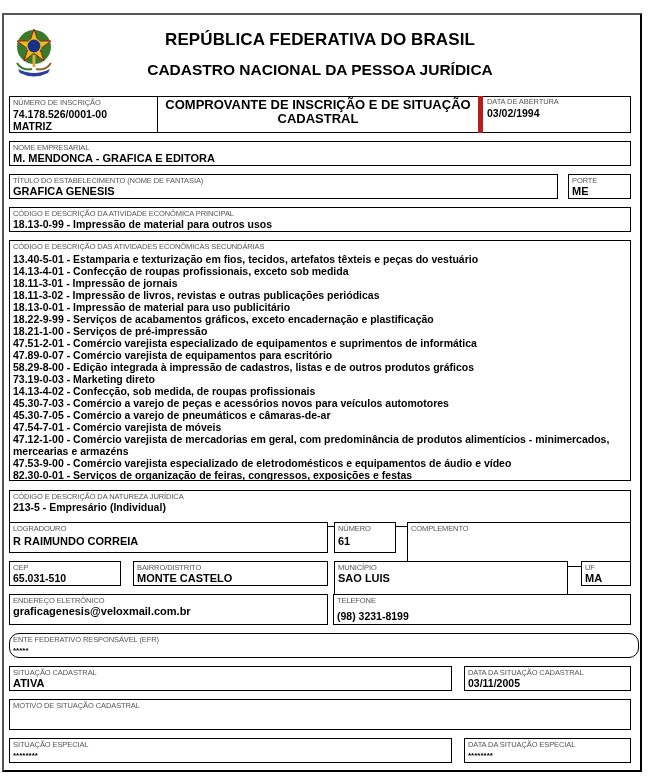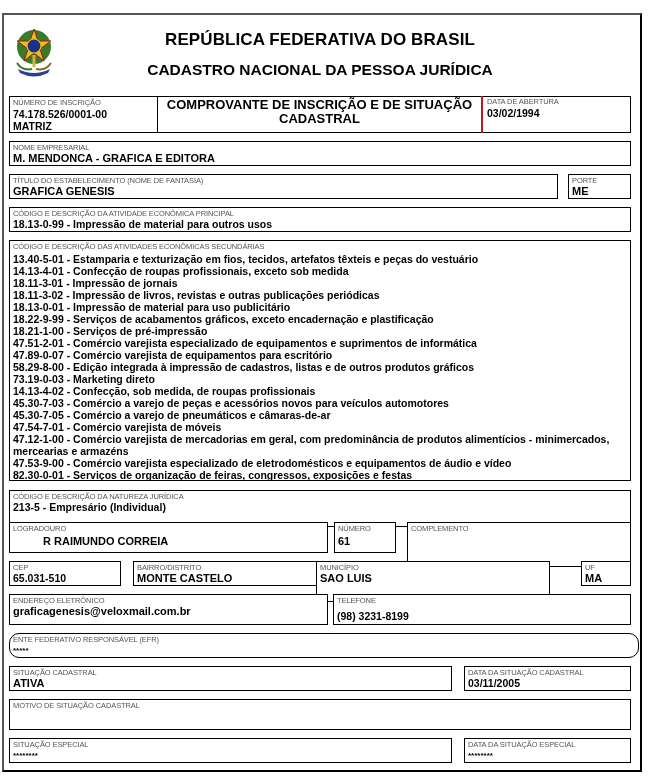--- a/index.html
+++ b/index.html
@@ -5,21 +5,21 @@
   html, body { margin: 0; padding: 0; background: #ffffff; }
   body { width: 652px; height: 777px; position: relative; overflow: hidden; font-family: "Liberation Sans", sans-serif; color: #000; }
   .frame { position: absolute; left: 2px; top: 13px; width: 636px; height: 755px; border: 2px solid #000; border-top-color: #555; border-left-color: #555; background: #fff; }
   .box { position: absolute; border: 1px solid #000; box-sizing: border-box; background: #fff; }
   .lbl { position: absolute; left: 3px; top: 1px; font-size: 7.5px; color: #555; letter-spacing: -0.1px; white-space: nowrap; text-transform: uppercase; }
   .val { position: absolute; left: 3px; font-size: 11px; font-weight: bold; white-space: nowrap; }
   .val-sm { font-size: 8px; }
   .hdr1 { position: absolute; left: 0; width: 640px; text-align: center; top: 30px; font-size: 17px; font-weight: bold; letter-spacing: 0.1px; }
   .hdr2 { position: absolute; left: 0; width: 640px; text-align: center; top: 61px; font-size: 15.5px; font-weight: bold; }
   .emblem { position: absolute; left: 14px; top: 25px; width: 40px; height: 57px; }
-  .title-box { position: absolute; left: 157px; top: 96px; width: 326px; height: 37px; border-left: 1px solid #000; border-right: 2px solid #b91c1c; text-align: center; font-size: 13px; font-weight: bold; line-height: 14px; padding-top: 2px; box-sizing: border-box; }
+  .title-box { position: absolute; left: 157px; top: 96px; width: 326px; height: 37px; border-left: 1px solid #000; border-right: 5px solid #b91c1c; text-align: center; font-size: 13px; font-weight: bold; line-height: 14px; padding-top: 2px; box-sizing: border-box; }
   .sec-list { position: absolute; left: 3px; top: 12px; font-size: 10.5px; font-weight: bold; line-height: 12px; width: 618px; }
   .sec-list div { white-space: normal; }
 </style>
 </head>
 <body>
 
 <div class="frame"></div>
 
 <svg class="emblem" viewBox="0 0 40 57">
   <ellipse cx="20" cy="22" rx="17" ry="17" fill="#3a7a2a"></ellipse>
@@ -91,40 +91,40 @@
   </div>
 </div>
 
 <div class="box" style="left:9px;top:490px;width:622px;height:37px;">
   <span class="lbl">CÓDIGO E DESCRIÇÃO DA NATUREZA JURÍDICA</span>
   <span class="val" style="top:10px;font-size:10.5px;">213-5 - Empresário (Individual)</span>
 </div>
 
 <div class="box" style="left:9px;top:522px;width:319px;height:31px;">
   <span class="lbl">LOGRADOURO</span>
-  <span class="val" style="top:12px;margin-left:30px;">R RAIMUNDO CORREIA</span>
+  <span class="val" style="top:12px;">R RAIMUNDO CORREIA</span>
 </div>
 <div class="box" style="left:334px;top:522px;width:62px;height:31px;padding-left:38px;">
   <span class="lbl">NÚMERO</span>
   <span class="val" style="top:12px;">61</span>
 </div>
 <div class="box" style="left:407px;top:522px;width:224px;height:45px;">
   <span class="lbl">COMPLEMENTO</span>
   <span class="val" style="top:12px;"></span>
 </div>
 
 <div class="box" style="left:9px;top:561px;width:112px;height:25px;">
   <span class="lbl">CEP</span>
   <span class="val" style="top:10px;font-size:10.5px;">65.031-510</span>
 </div>
 <div class="box" style="left:133px;top:561px;width:195px;height:25px;">
   <span class="lbl">BAIRRO/DISTRITO</span>
   <span class="val" style="top:10px;">MONTE CASTELO</span>
 </div>
-<div class="box" style="left:316px;top:561px;width:234px;height:41px;">
+<div class="box" style="left:334px;top:561px;width:234px;height:41px;">
   <span class="lbl">MUNICÍPIO</span>
   <span class="val" style="top:10px;">SAO LUIS</span>
 </div>
 <div class="box" style="left:581px;top:561px;width:50px;height:25px;">
   <span class="lbl">UF</span>
   <span class="val" style="top:10px;">MA</span>
 </div>
 
 <div class="box" style="left:9px;top:594px;width:319px;height:31px;">
   <span class="lbl">ENDEREÇO ELETRÔNICO</span>

